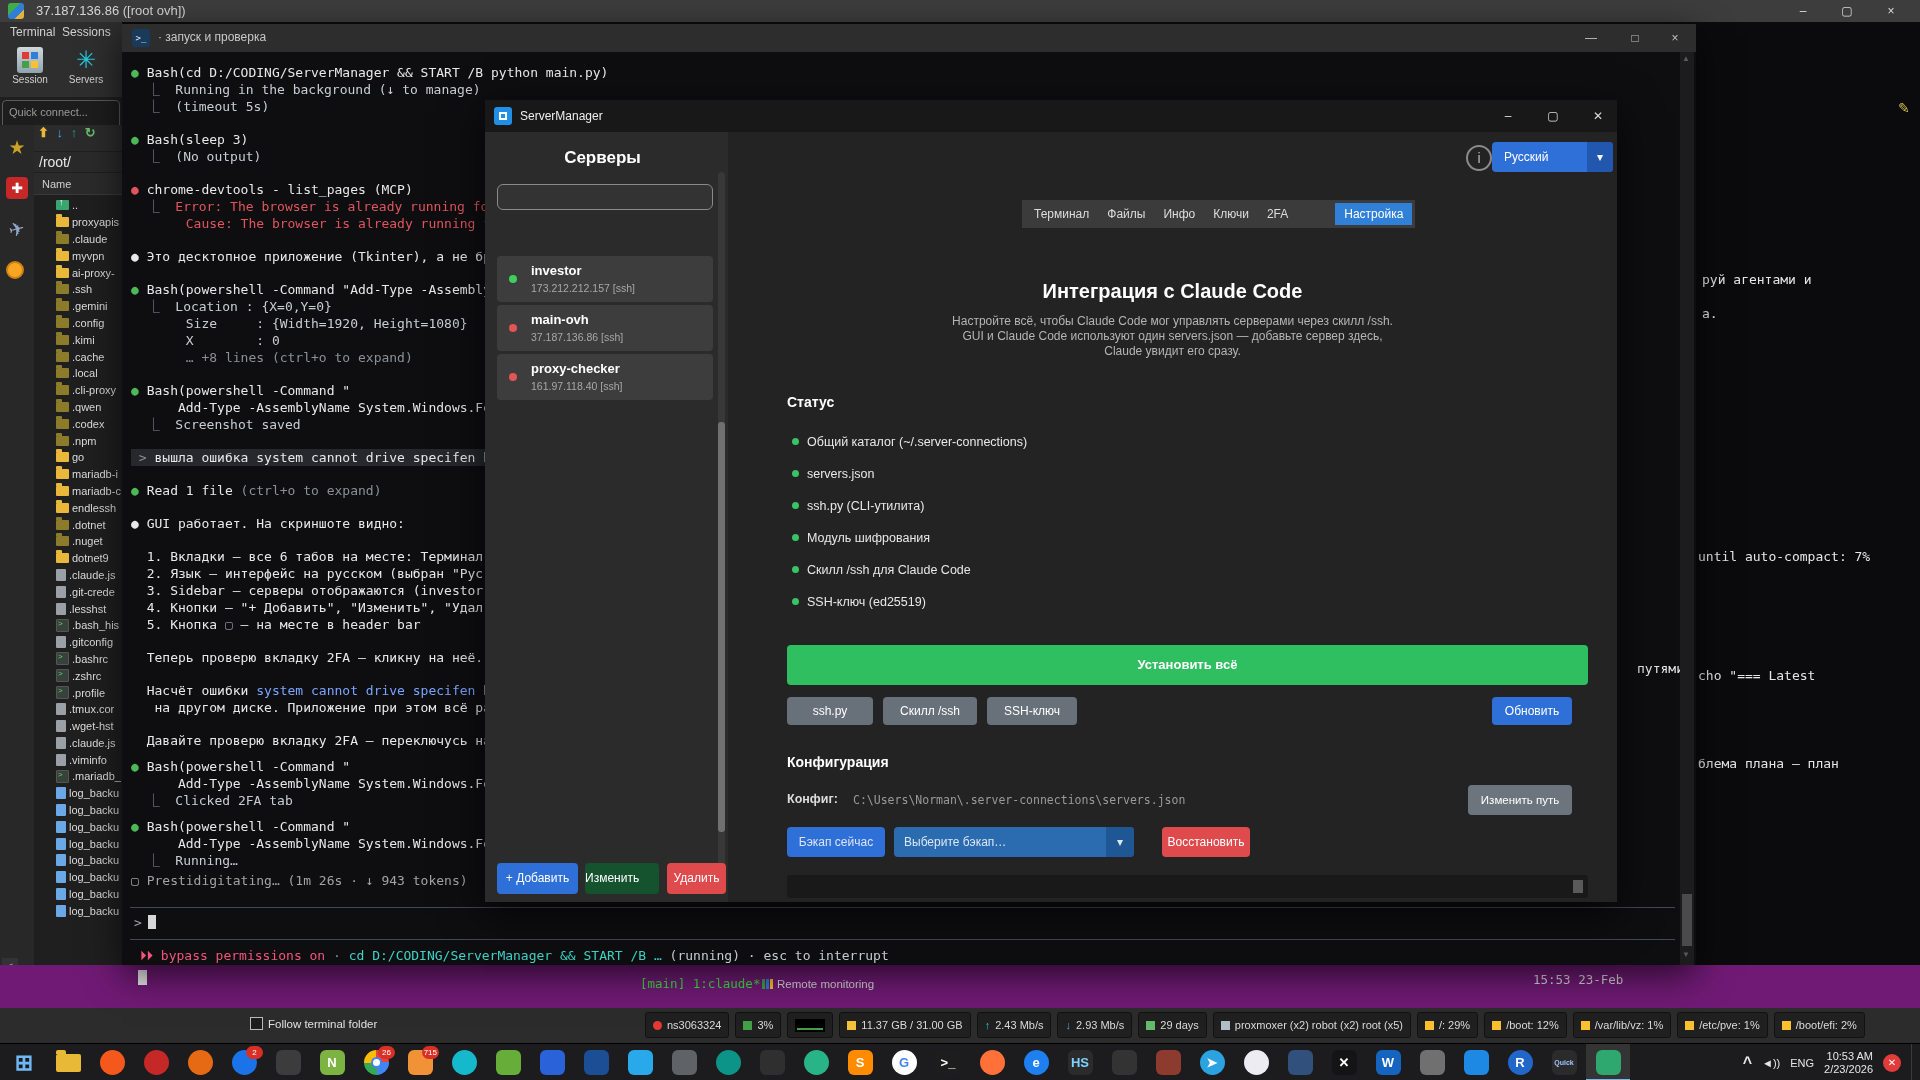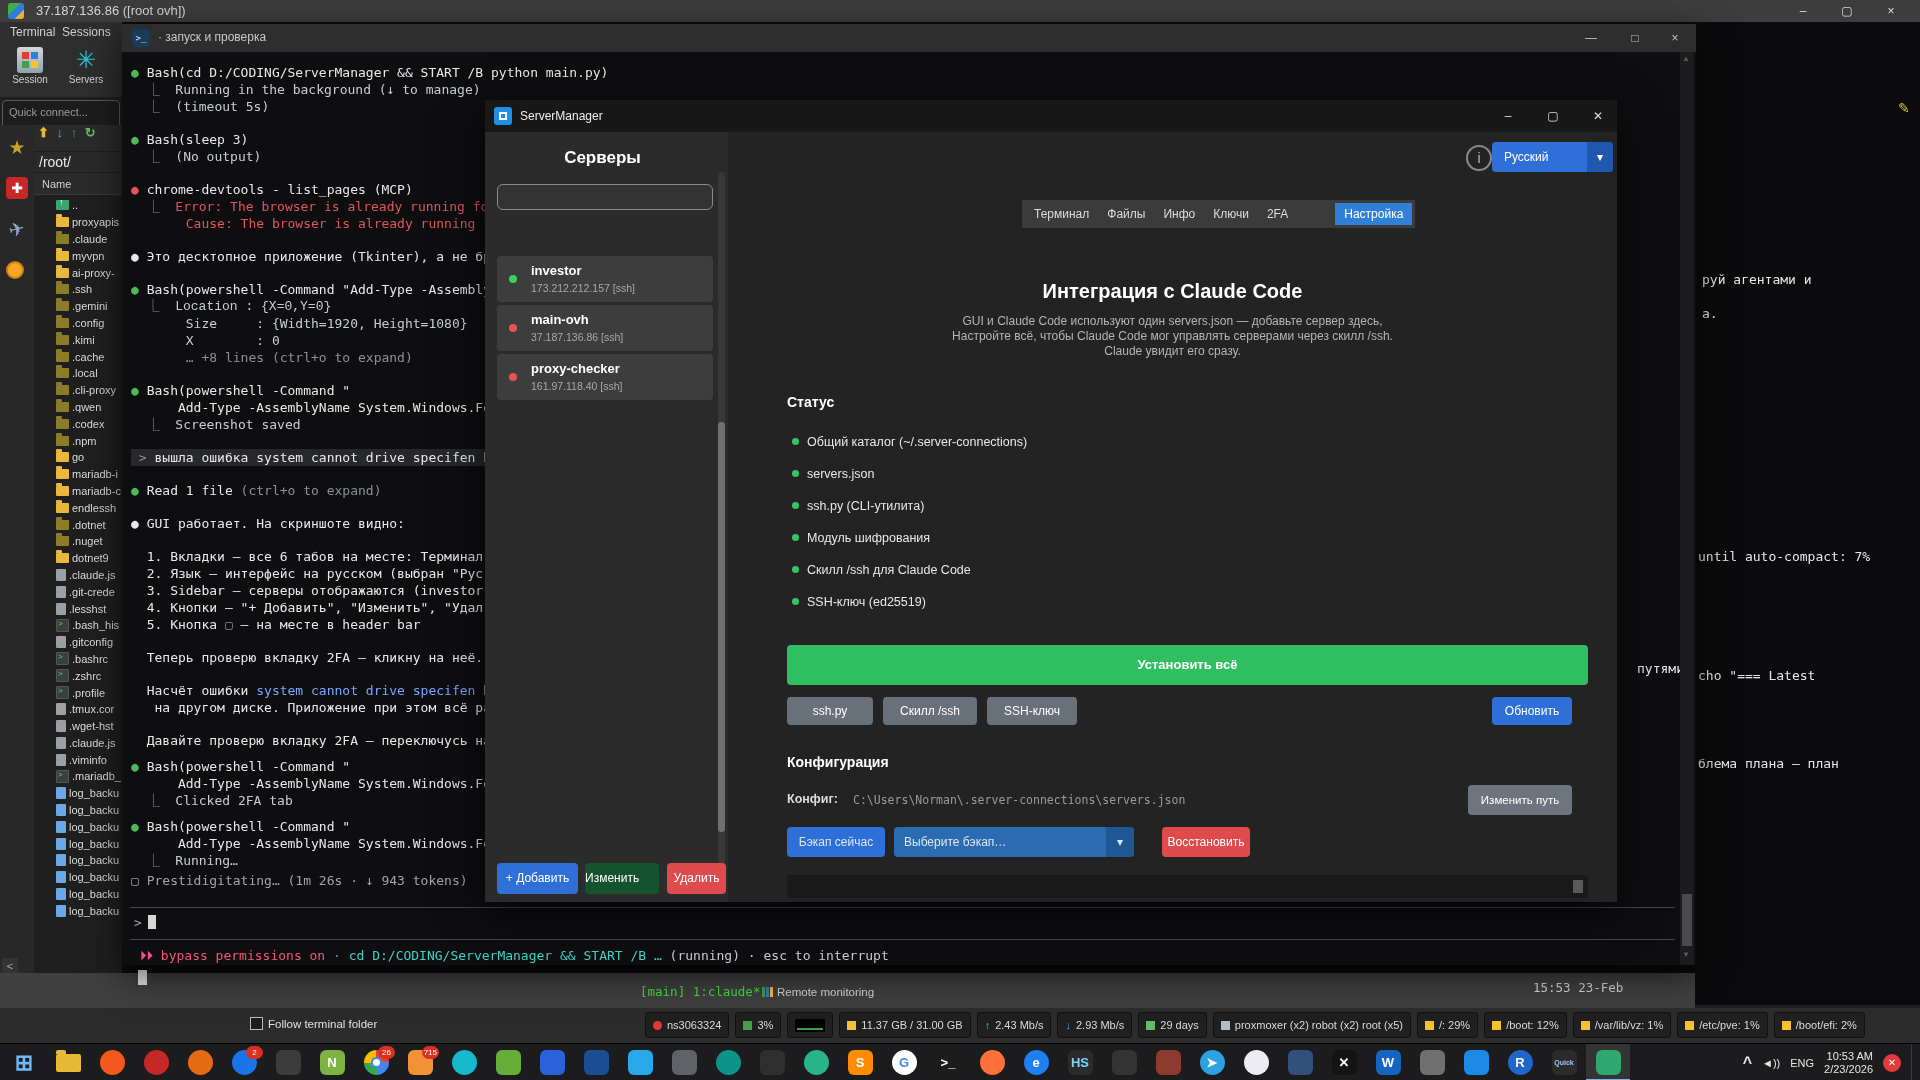--- a/index.html
+++ b/index.html
@@ -41,21 +41,21 @@
   .ficon.up{background:#3aa66f;} .ficon.up:after{content:"↑";position:absolute;left:3px;top:-3px;font-size:9px;color:#fff;}
   .ficon.doc{background:#9aa0a6;width:10px;height:12px;}
   .ficon.trm{background:#37423a;width:11px;height:11px;border:1px solid #555;}
   .ficon.trm:after{content:">";color:#67d77a;font-size:8px;position:absolute;left:1px;top:-1px;}
   .ficon.log{background:#6aa8e8;width:10px;height:12px;}
   #sidebar-left-arrow{left:2px;top:833px;width:16px;height:16px;background:#333;color:#aaa;text-align:center;font-size:11px;line-height:16px;}
   
   #bg-term{left:122px;top:22px;width:1798px;height:983px;background:#0b0b0d;}
   .frag{position:absolute;color:#e6e6e6;font:13px/16px "DejaVu Sans Mono",monospace;white-space:pre;}
   
-  #tmux-strip{left:0px;top:965px;width:1695px;height:43px;background:#404040;margin-top:8px;}
+  #tmux-strip{left:0px;top:965px;width:1920px;height:43px;background:#701a75;}
   #tmux-left{left:640px;top:11px;color:#3fe03f;font:12.5px "DejaVu Sans Mono",monospace;}
   #tmux-right{left:1533px;top:7px;color:#d8d8d8;font:12.5px "DejaVu Sans Mono",monospace;}
   #remote-monitoring{left:762px;top:13px;color:#d8d8d8;font-size:11.5px;}
   #rm-icon{display:inline-block;width:11px;height:10px;background:linear-gradient(90deg,#43a047 0 3px,transparent 3px 4px,#2f7fd6 4px 7px,transparent 7px 8px,#fbc02d 8px);vertical-align:-1px;margin-right:4px;}
   #term-cursor-bg{left:138px;top:970px;width:9px;height:15px;background:#e8e8e8;}
   #monitor-bar{left:0;top:1008px;width:1920px;height:35px;background:#2c2c2c;}
   #follow-chk{left:250px;top:9px;color:#e0e0e0;font-size:11.5px;}
   #follow-box{display:inline-block;width:11px;height:11px;border:1px solid #bbb;background:#1d1d1d;vertical-align:-2px;margin-right:5px;}
   #chips{left:645px;top:4px;display:flex;gap:6px;align-items:center;}
   .chip{background:#202020;border:1px solid #111;border-radius:3px;height:24px;display:flex;align-items:center;padding:0 7px;color:#dadada;font-size:11px;white-space:nowrap;gap:5px;}
@@ -544,21 +544,21 @@
       <div class="tline" style="position: absolute; top: 40px;"><span class="cg">●</span><span class="cw"> Bash(cd D:/CODING/ServerManager &amp;&amp; START /B python main.py)</span></div>
       <div class="tline" style="position: absolute; top: 57px;"><span class="cy">  ⎿  </span><span class="cd">Running in the background (↓ to manage)</span></div>
       <div class="tline" style="position: absolute; top: 74px;"><span class="cy">  ⎿  </span><span class="cd">(timeout 5s)</span></div>
       <div class="tline" style="position: absolute; top: 107px;"><span class="cg">●</span><span class="cw"> Bash(sleep 3)</span></div>
       <div class="tline" style="position: absolute; top: 124px;"><span class="cy">  ⎿  </span><span class="cd">(No output)</span></div>
       <div class="tline" style="position: absolute; top: 157px;"><span class="cr">●</span><span class="cw"> chrome-devtools - list_pages (MCP)</span></div>
       <div class="tline" style="position: absolute; top: 174px;"><span class="cy">  ⎿  </span><span class="cr">Error: The browser is already running for</span></div>
       <div class="tline" style="position: absolute; top: 191px;"><span class="cr">       Cause: The browser is already running for</span></div>
       <div class="tline" style="position: absolute; top: 224px;"><span class="cw">●</span><span class="cw"> Это десктопное приложение (Tkinter), а не бр</span></div>
       <div class="tline" style="position: absolute; top: 257px;"><span class="cg">●</span><span class="cw"> Bash(powershell -Command "Add-Type -Assembly</span></div>
-      <div class="tline" style="position: absolute; top: 274px; font-family: Liberation Mono, monospace;"><span class="cy">  ⎿  </span><span class="cd">Location : {X=0,Y=0}</span></div>
+      <div class="tline" style="position: absolute; top: 274px;"><span class="cy">  ⎿  </span><span class="cd">Location : {X=0,Y=0}</span></div>
       <div class="tline" style="position: absolute; top: 291px;"><span class="cd">       Size     : {Width=1920, Height=1080}</span></div>
       <div class="tline" style="position: absolute; top: 308px;"><span class="cd">       X        : 0</span></div>
       <div class="tline" style="position: absolute; top: 325px;"><span class="cy">       … +8 lines (ctrl+o to expand)</span></div>
       <div class="tline" style="position: absolute; top: 358px;"><span class="cg">●</span><span class="cw"> Bash(powershell -Command "</span></div>
       <div class="tline" style="position: absolute; top: 375px;"><span class="cw">      Add-Type -AssemblyName System.Windows.Fo</span></div>
       <div class="tline" style="position: absolute; top: 392px;"><span class="cy">  ⎿  </span><span class="cd">Screenshot saved</span></div>
       <div class="tline hl" style="position: absolute; top: 425px;"><span class="cy"> &gt; </span><span class="cw">вышла ошибка system cannot drive specifen b</span></div>
       <div class="tline" style="position: absolute; top: 458px;"><span class="cg">●</span><span class="cw"> Read 1 file </span><span class="cy">(ctrl+o to expand)</span></div>
       <div class="tline" style="position: absolute; top: 491px;"><span class="cw">●</span><span class="cw"> GUI работает. На скриншоте видно:</span></div>
       <div class="tline" style="position: absolute; top: 524px;"><span class="cw">  1. Вкладки — все 6 табов на месте: Терминал</span></div>
@@ -634,22 +634,22 @@
     <div class="abs" id="sm-tabs">
         <div class="smtab">Терминал</div>
         <div class="smtab">Файлы</div>
         <div class="smtab">Инфо</div>
         <div class="smtab">Ключи</div>
         <div class="smtab">2FA</div>
         <div class="smtab act">Настройка</div>
       </div>
     <div class="abs" id="sm-heading">Интеграция с Claude Code</div>
     <div class="abs" id="sm-sub">
-      <div>GUI и Claude Code используют один servers.json — добавьте сервер здесь,</div>
-        <div>Настройте всё, чтобы Claude Code мог управлять серверами через скилл /ssh.</div>
+      <div>Настройте всё, чтобы Claude Code мог управлять серверами через скилл /ssh.</div>
+        <div>GUI и Claude Code используют один servers.json — добавьте сервер здесь,</div>
         <div>Claude увидит его сразу.</div>
     </div>
     <div class="abs" id="sm-status-h">Статус</div>
     <div id="sm-status-items"></div>
     <div class="abs" id="sm-install">Установить всё</div>
     <div id="sm-chips"></div>
     <div class="abs chipbtn" style="left:764px;width:80px;background:#2e6fd8">Обновить</div>
     <div class="abs" id="sm-config-h">Конфигурация</div>
     <span class="abs" id="sm-config-lbl">Конфиг:</span>
     <span class="abs" id="sm-config-path">C:\Users\Norman\.server-connections\servers.json</span>

